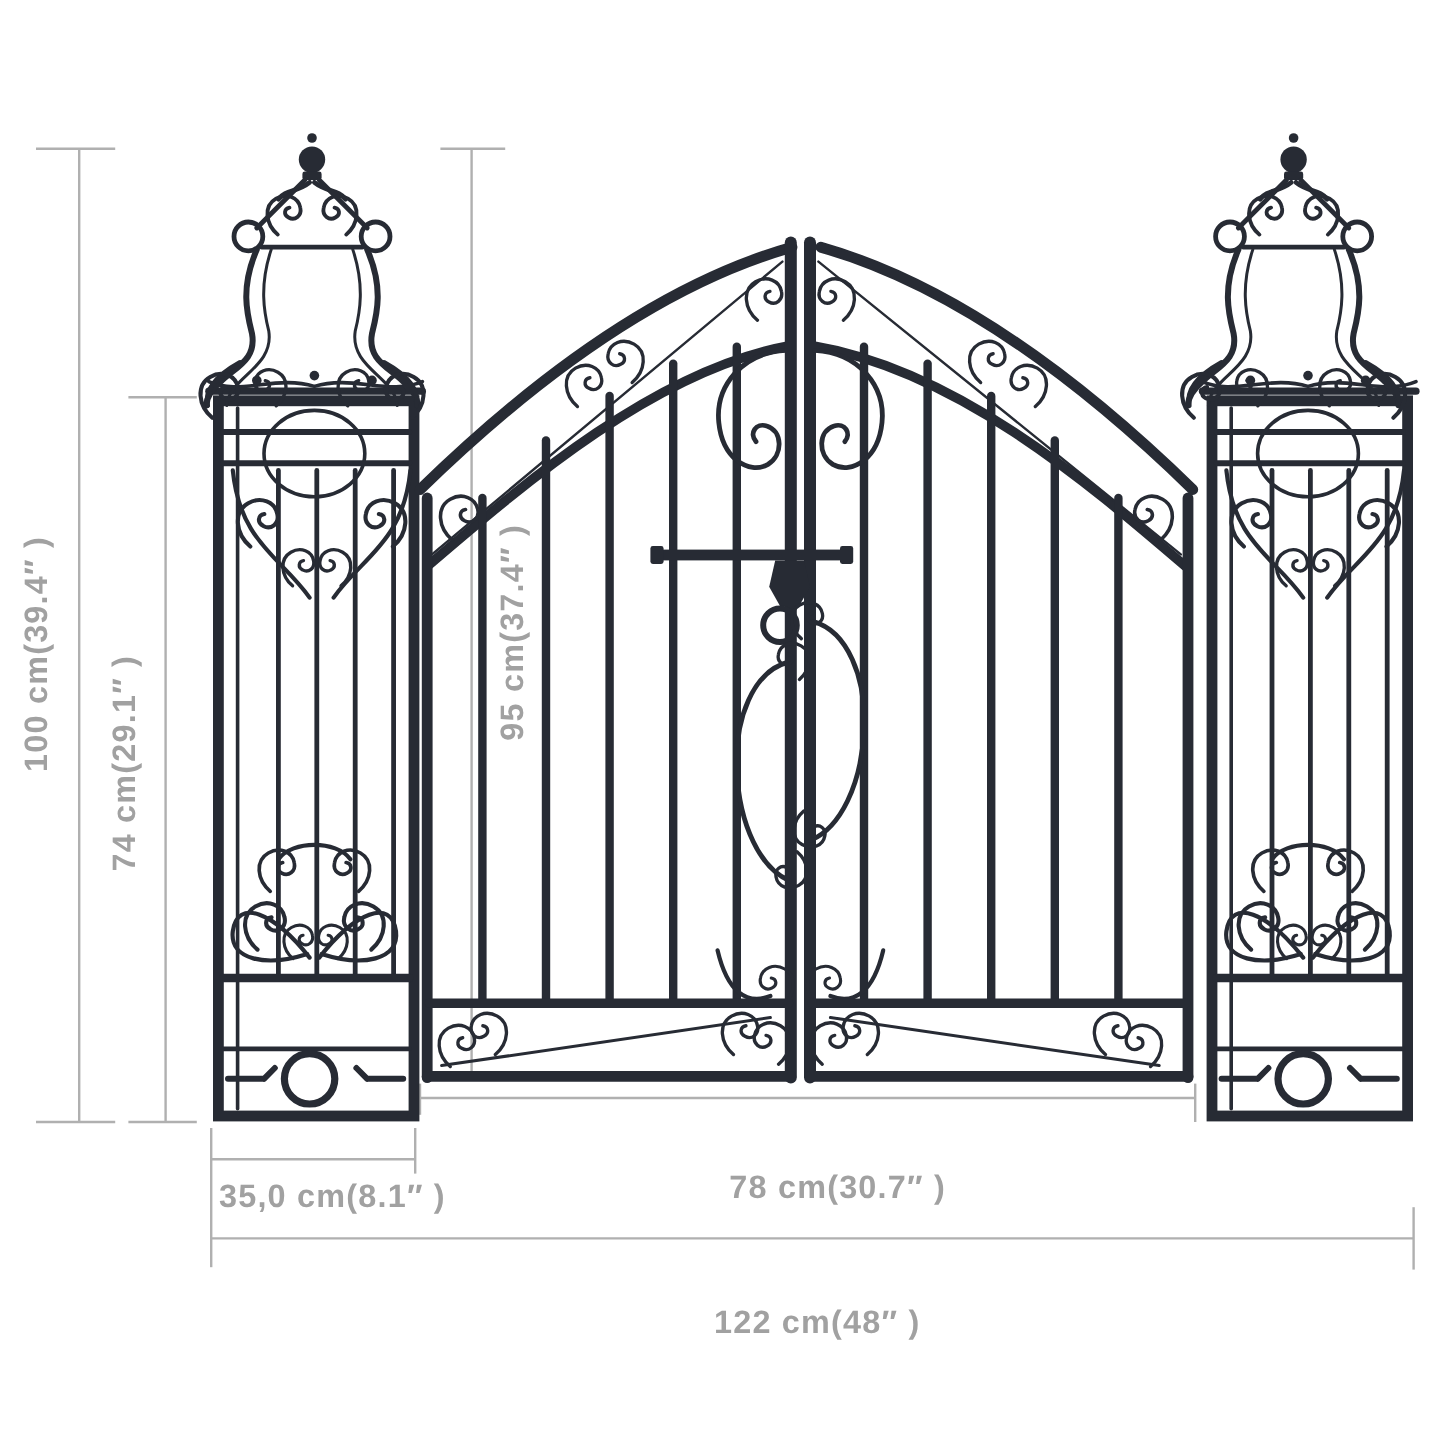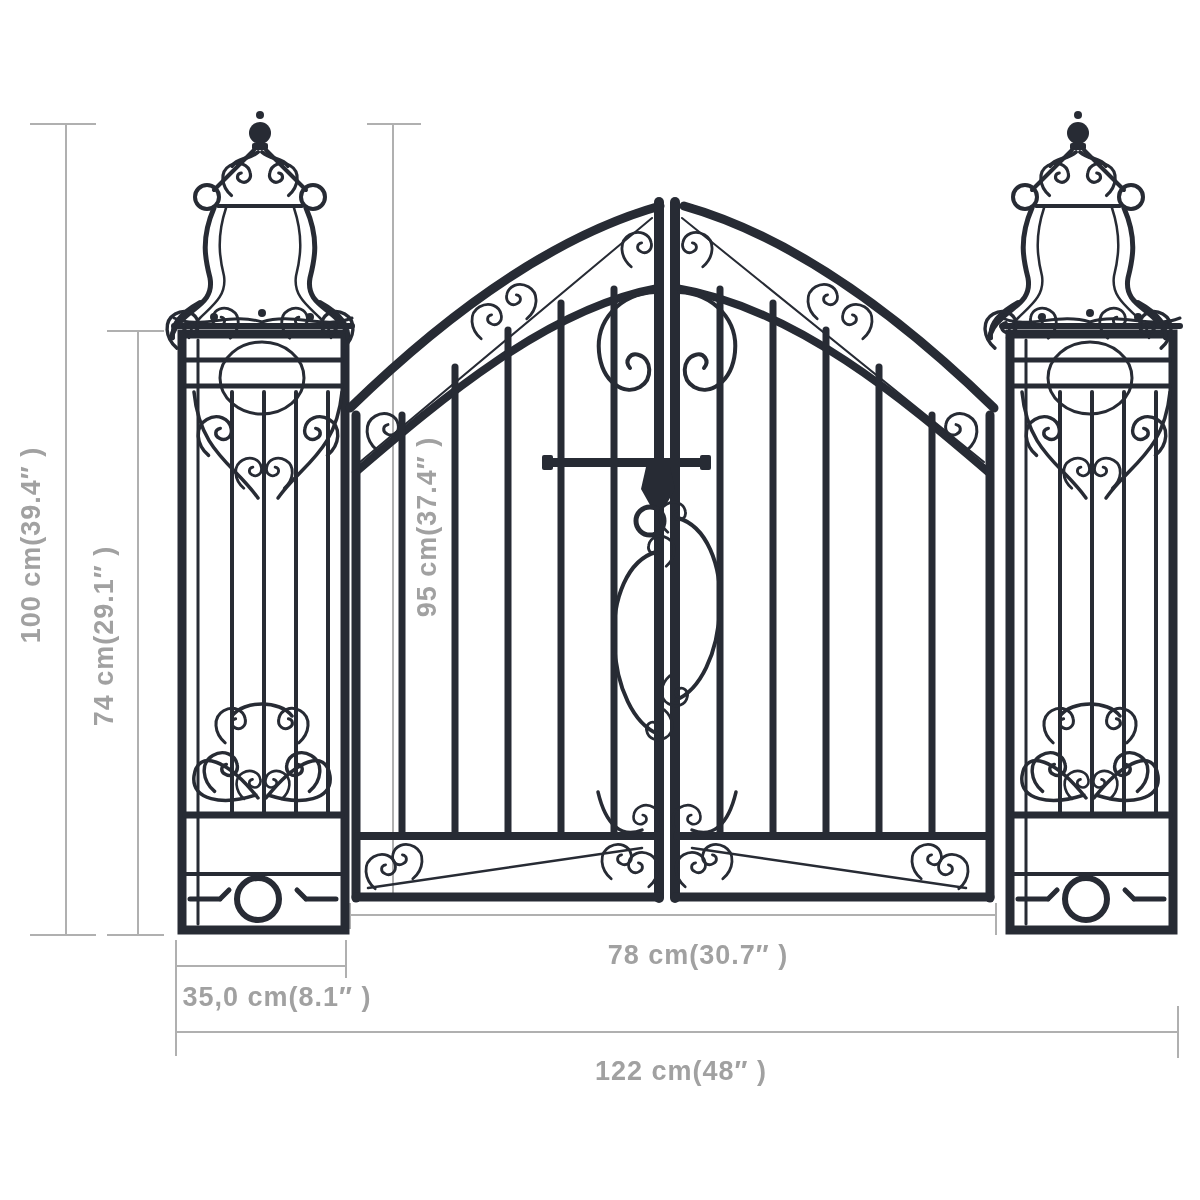--- a/index.html
+++ b/index.html
@@ -237,17 +237,17 @@
         <use href="#curl" transform="translate(718 858) scale(-0.8 0.8)"></use>
         <use href="#curl" transform="translate(690 866) scale(0.8)"></use>
       </g>
     </g>
   </g>
 </svg>
 
 <div class="dim-label v" style="left:31px;  top:545px">100 cm(39.4″ )</div>
 <div class="dim-label v" style="left:104px; top:636px">74 cm(29.1″ )</div>
 <div class="dim-label v" style="left:427px; top:527px">95 cm(37.4″ )</div>
-<div class="dim-label" style="left:698px; top:955px">78 cm(30.7″ )</div>
+<div class="dim-label" style="left:698px; top:990px">78 cm(30.7″ )</div>
 <div class="dim-label" style="left:277px; top:997px">35,0 cm(8.1″ )</div>
-<div class="dim-label" style="left:681px; top:1071px">122 cm(48″ )</div>
+<div class="dim-label" style="left:681px; top:1102px">122 cm(48″ )</div>
 
 </div>
 
 </body></html>

